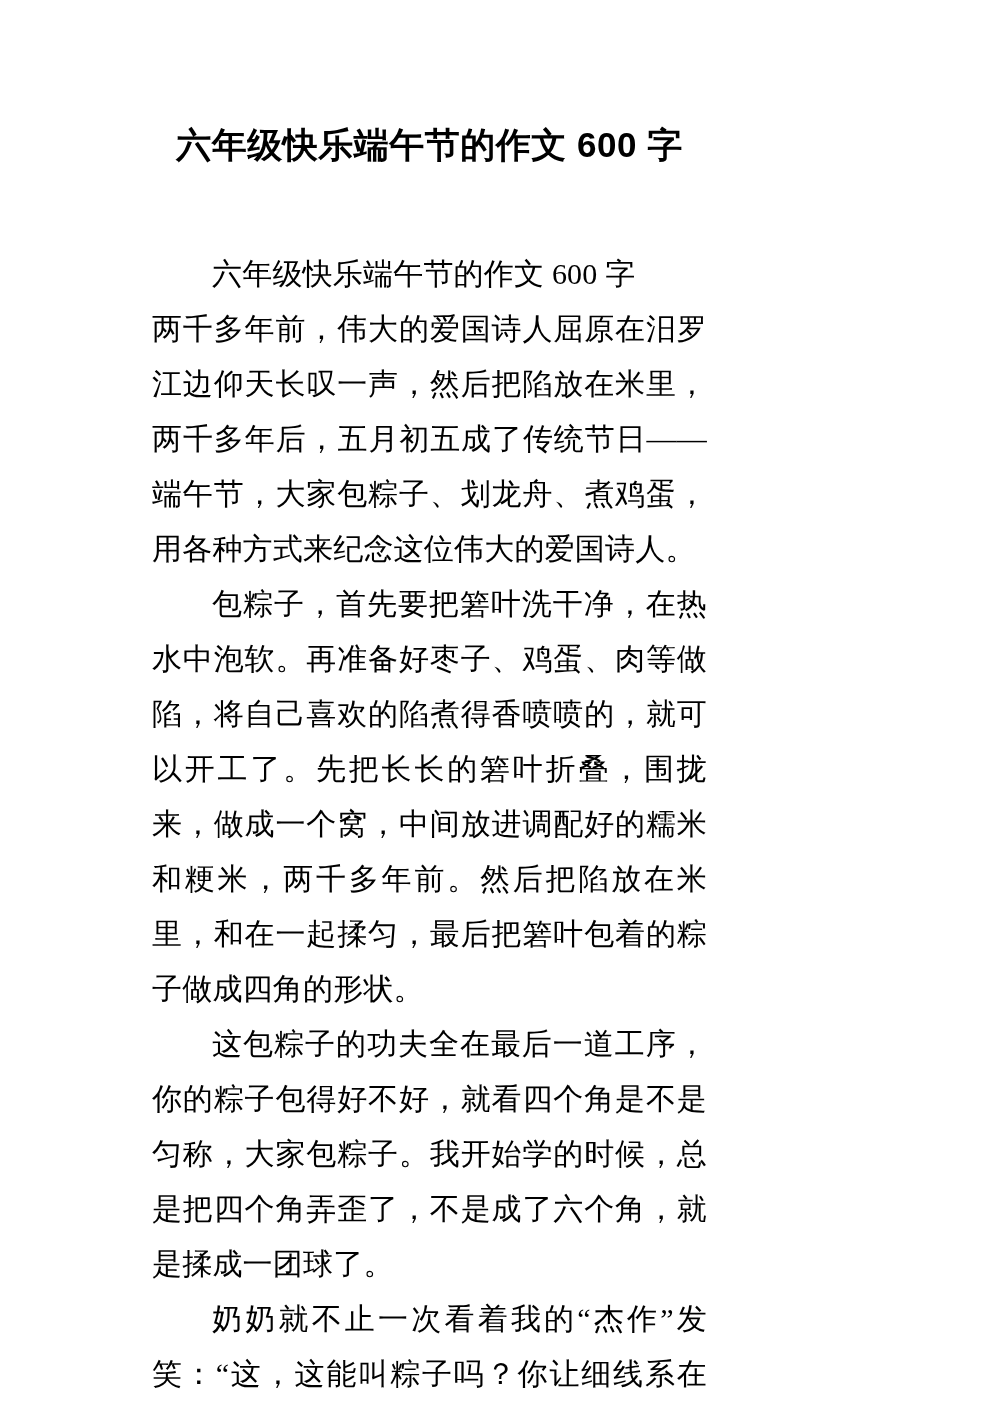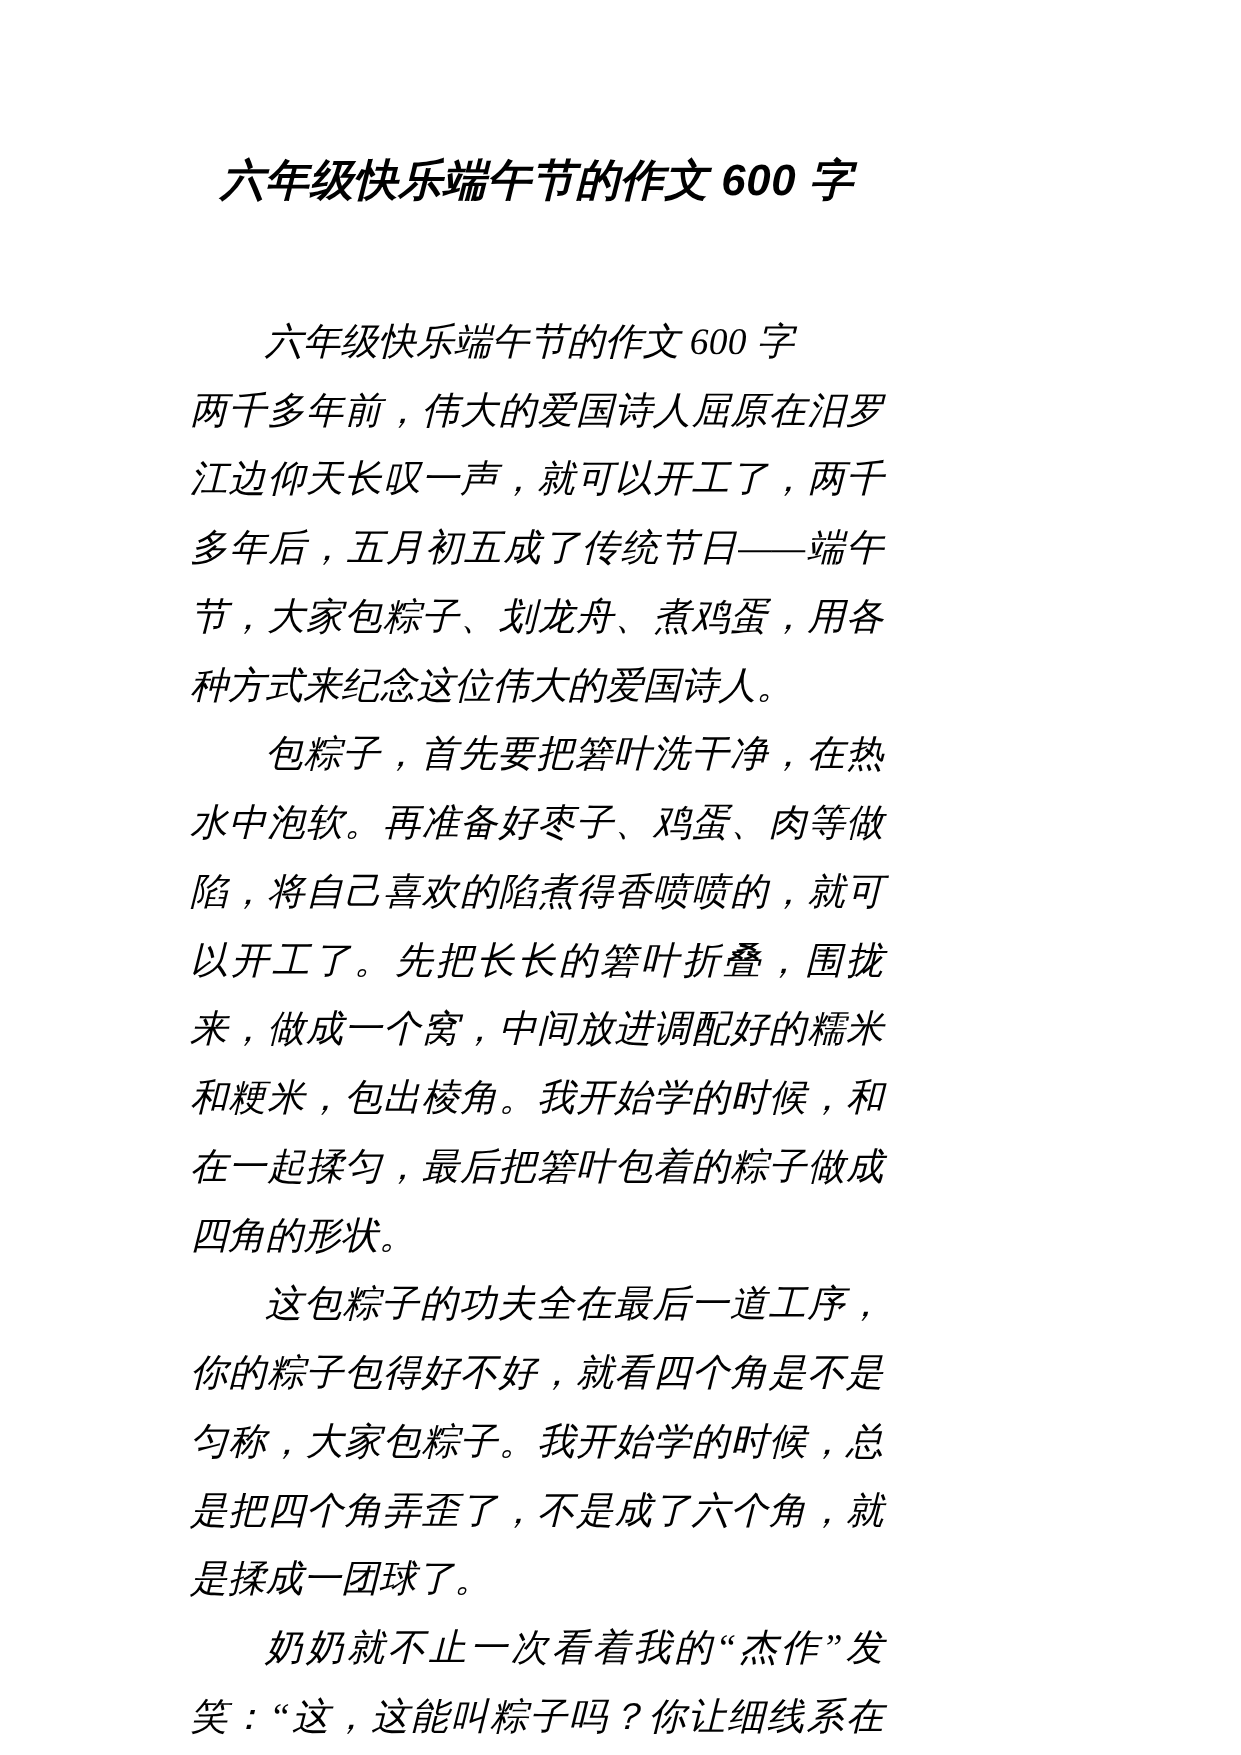--- a/index.html
+++ b/index.html
@@ -13,21 +13,20 @@
     font-family: "Liberation Serif", "DejaVu Serif", serif;
     color: #000000;
     overflow: hidden;
   }
   .page {
     width: 859px;
     height: 1404px;
     box-sizing: border-box;
     padding: 104px 152px 0 152px;
     position: relative;
-    font-style: italic;
   }
   .doc-title {
     font-family: "Liberation Sans", "DejaVu Sans", sans-serif;
     font-weight: bold;
     font-size: 35px;
     line-height: 46px;
     text-align: center;
     letter-spacing: 0.5px;
     margin: 0 0 0 0;
     padding-top: 18px;
@@ -49,19 +48,19 @@
   }
 </style>
 </head>
 <body>
 
 <div class="page">
   <h1 class="doc-title">六年级快乐端午节的作文 600 字</h1>
 
   <div class="body-block">
     <p class="para indent">六年级快乐端午节的作文 600 字</p>
-    <p class="para">两千多年前，伟大的爱国诗人屈原在汨罗江边仰天长叹一声，就可以开工了，两千多年后，五月初五成了传统节日——端午节，大家包粽子、划龙舟、煮鸡蛋，用各种方式来纪念这位伟大的爱国诗人。</p>
-    <p class="para indent">包粽子，首先要把箬叶洗干净，在热水中泡软。再准备好枣子、鸡蛋、肉等做陷，将自己喜欢的陷煮得香喷喷的，就可以开工了。先把长长的箬叶折叠，围拢来，做成一个窝，中间放进调配好的糯米和粳米，包出棱角。我开始学的时候，和在一起揉匀，最后把箬叶包着的粽子做成四角的形状。</p>
+    <p class="para">两千多年前，伟大的爱国诗人屈原在汨罗江边仰天长叹一声，然后把陷放在米里，两千多年后，五月初五成了传统节日——端午节，大家包粽子、划龙舟、煮鸡蛋，用各种方式来纪念这位伟大的爱国诗人。</p>
+    <p class="para indent">包粽子，首先要把箬叶洗干净，在热水中泡软。再准备好枣子、鸡蛋、肉等做陷，将自己喜欢的陷煮得香喷喷的，就可以开工了。先把长长的箬叶折叠，围拢来，做成一个窝，中间放进调配好的糯米和粳米，两千多年前。然后把陷放在米里，和在一起揉匀，最后把箬叶包着的粽子做成四角的形状。</p>
     <p class="para indent">这包粽子的功夫全在最后一道工序，你的粽子包得好不好，就看四个角是不是匀称，大家包粽子。我开始学的时候，总是把四个角弄歪了，不是成了六个角，就是揉成一团球了。</p>
     <p class="para indent">奶奶就不止一次看着我的“杰作”发笑：“这，这能叫粽子吗？你让细线系在什么地方啊？”</p>
     <p class="para indent">我晕！感情粽子包出四个棱角是方便用细线系</p>
   </div>
 </div>
 
 </body></html>

